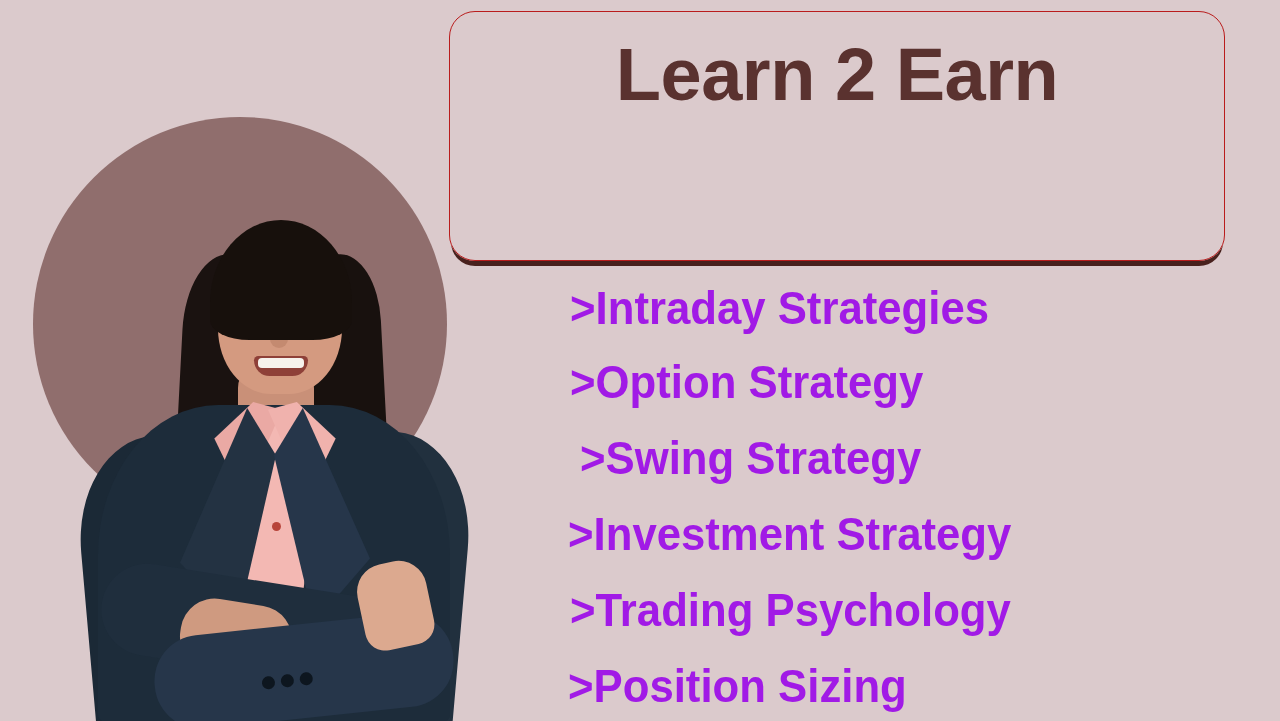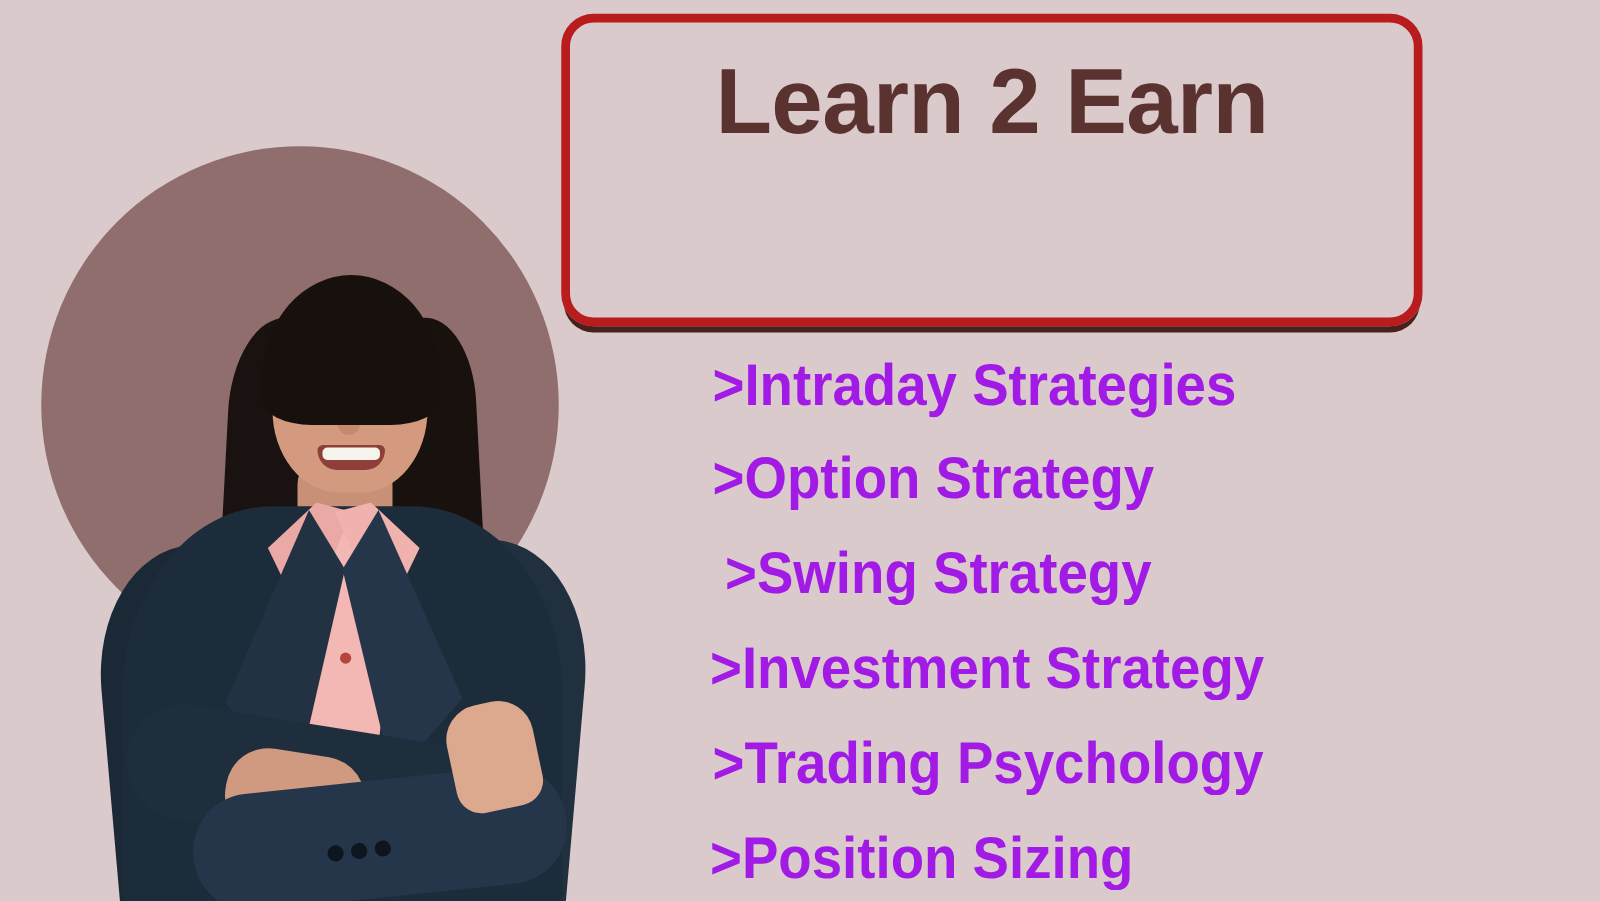--- a/index.html
+++ b/index.html
@@ -293,23 +293,23 @@
   }
   .cuff-buttons span:nth-child(1) { left: 0; }
   .cuff-buttons span:nth-child(2) { left: 19px; }
   .cuff-buttons span:nth-child(3) { left: 38px; }
 
   
   #title-frame {
     position: absolute;
     left: 449px;
     top: 11px;
-    width: 689px;
+    width: 776px;
     height: 250px;
-    border: 7px solid #b91c1c;
+    border: 1px solid #b91c1c;
     border-radius: 26px;
     box-sizing: border-box;
     box-shadow: 0 7px 0 -2px #48211d;
     background: transparent;
     padding-left: 11px;
   }
 
   .title-line {
     position: absolute;
     left: 0;

